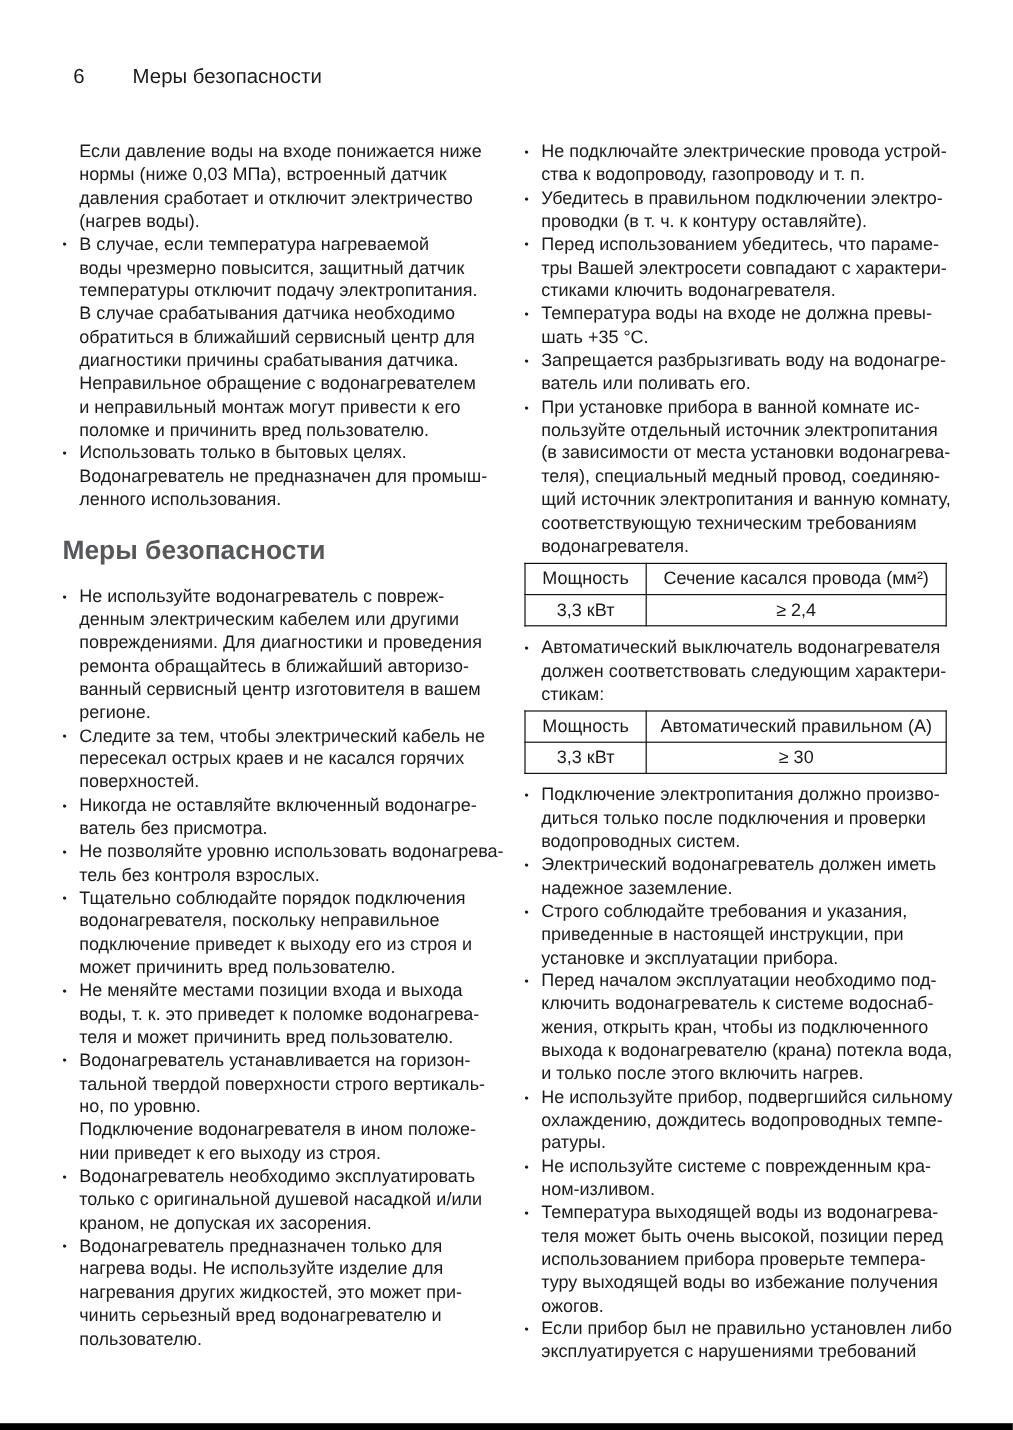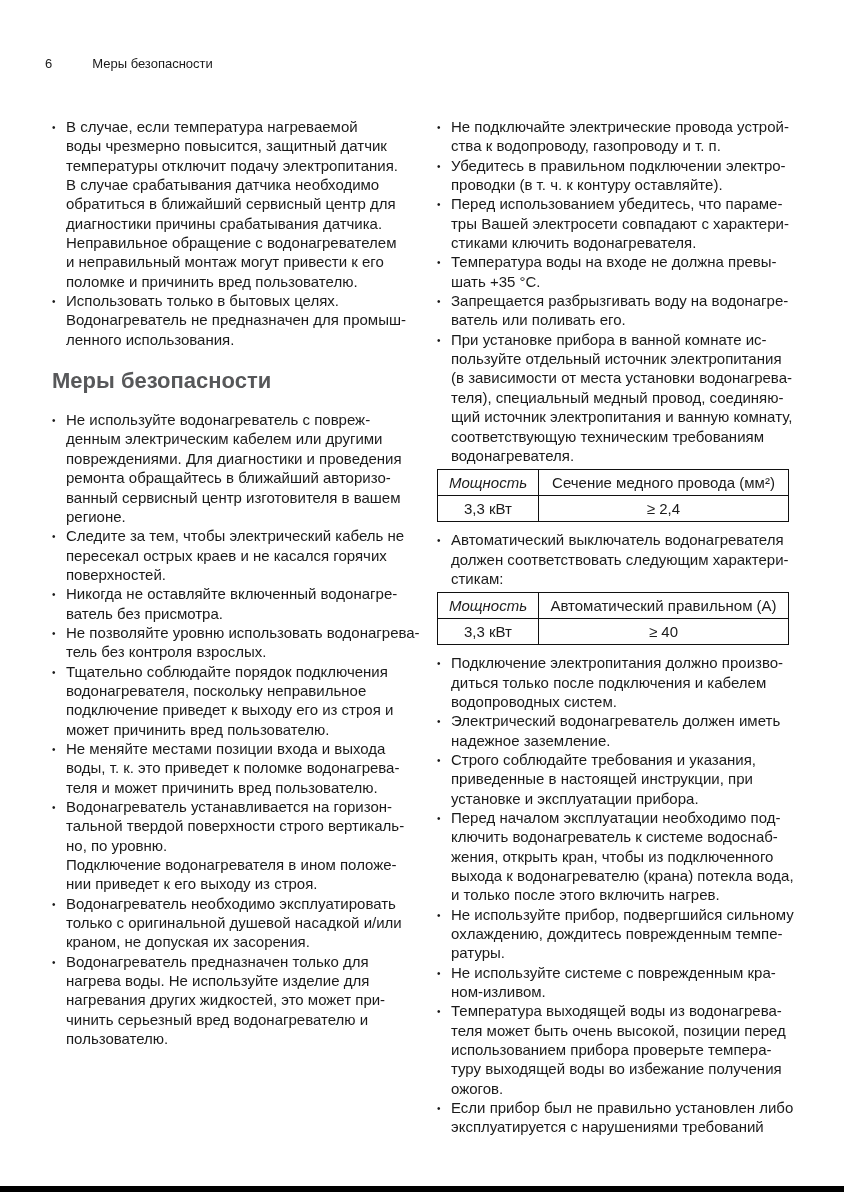--- a/index.html
+++ b/index.html
@@ -1,20 +1,20 @@
 <!DOCTYPE html>
 <html><head>
 <meta charset="utf-8">
 <style>
   html,body{margin:0;padding:0;}
   body{
     width:844px;height:1192px;background:#ffffff;position:relative;
     font-family:"Liberation Sans", sans-serif;color:#1a1a1a;overflow:hidden;
   }
-  .page-header{position:absolute;top:55px;left:45px;font-size:13px;line-height:18px;}
+  .page-header{position:absolute;top:55px;left:61px;font-size:17px;line-height:18px;}
   .page-header .num{display:inline-block;}
   .page-header .title{display:inline-block;margin-left:40px;}
 
   .col{position:absolute;top:117px;width:386px;}
   .col-left{left:52px;}
   .col-right{left:437px;}
 
   .item{display:flex;font-size:15px;line-height:19.35px;}
   .item .marker{
     width:14px;flex:none;font-size:10px;line-height:19.35px;
@@ -28,34 +28,41 @@
   }
 
   table.spec{
     border-collapse:collapse;width:352px;margin:4px 0 8px 0;
     font-size:15px;text-align:center;table-layout:fixed;
   }
   table.spec th, table.spec td{
     border:1.5px solid #111;font-weight:normal;padding:1px 4px;
     height:23px;line-height:19px;
   }
-  table.spec .c1{width:92px;font-style:italic;}
+  table.spec .c1{width:92px;}
 
   .bottom-bar{
     position:absolute;left:0;top:1186px;width:844px;height:6px;background:#000;
   }
 </style>
 </head>
 <body>
 
 <div class="page-header">
   <span class="num">6</span><span class="title">Меры безопасности</span>
 </div>
 
 <div class="col col-left">
+  <div class="item">
+    <span class="marker"></span>
+    <span class="text">Если давление воды на входе понижается ниже
+нормы (ниже 0,03 МПа), встроенный датчик
+давления сработает и отключит электричество
+(нагрев воды).</span>
+  </div>
   <div class="item">
     <span class="marker">•</span>
     <span class="text">В случае, если температура нагреваемой
 воды чрезмерно повысится, защитный датчик
 температуры отключит подачу электропитания.
 В случае срабатывания датчика необходимо
 обратиться в ближайший сервисный центр для
 диагностики причины срабатывания датчика.
 Неправильное обращение с водонагревателем
 и неправильный монтаж могут привести к его
@@ -167,21 +174,21 @@
 теля), специальный медный провод, соединяю-
 щий источник электропитания и ванную комнату,
 соответствующую техническим требованиям
 водонагревателя.</span>
   </div>
 
   <table class="spec">
     <tbody>
         <tr>
       <th class="c1">Мощность</th>
-      <th>Сечение медного провода (мм²)</th>
+      <th>Сечение касался провода (мм²)</th>
     </tr>
     <tr>
       <td>3,3 кВт</td>
       <td>≥ 2,4</td>
     </tr>
   </tbody>
     </table>
 
   <div class="item">
     <span class="marker">•</span>
@@ -191,29 +198,29 @@
   </div>
 
   <table class="spec">
     <tbody>
         <tr>
       <th class="c1">Мощность</th>
       <th>Автоматический правильном (А)</th>
     </tr>
     <tr>
       <td>3,3 кВт</td>
-      <td>≥ 40</td>
+      <td>≥ 30</td>
     </tr>
   </tbody>
     </table>
 
   <div class="item">
     <span class="marker">•</span>
     <span class="text">Подключение электропитания должно произво-
-диться только после подключения и кабелем
+диться только после подключения и проверки
 водопроводных систем.</span>
   </div>
   <div class="item">
     <span class="marker">•</span>
     <span class="text">Электрический водонагреватель должен иметь
 надежное заземление.</span>
   </div>
   <div class="item">
     <span class="marker">•</span>
     <span class="text">Строго соблюдайте требования и указания,
@@ -224,21 +231,21 @@
     <span class="marker">•</span>
     <span class="text">Перед началом эксплуатации необходимо под-
 ключить водонагреватель к системе водоснаб-
 жения, открыть кран, чтобы из подключенного
 выхода к водонагревателю (крана) потекла вода,
 и только после этого включить нагрев.</span>
   </div>
   <div class="item">
     <span class="marker">•</span>
     <span class="text">Не используйте прибор, подвергшийся сильному
-охлаждению, дождитесь поврежденным темпе-
+охлаждению, дождитесь водопроводных темпе-
 ратуры.</span>
   </div>
   <div class="item">
     <span class="marker">•</span>
     <span class="text">Не используйте системе с поврежденным кра-
 ном-изливом.</span>
   </div>
   <div class="item">
     <span class="marker">•</span>
     <span class="text">Температура выходящей воды из водонагрева-

